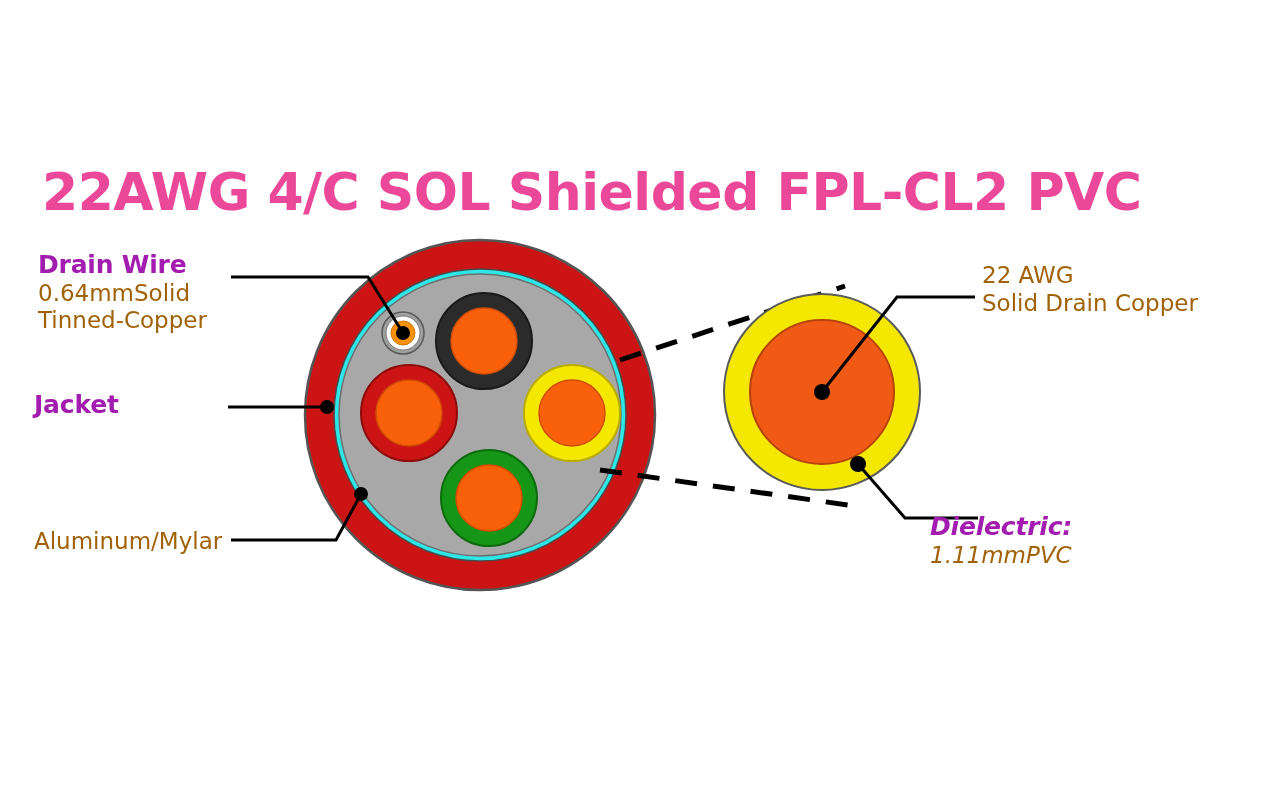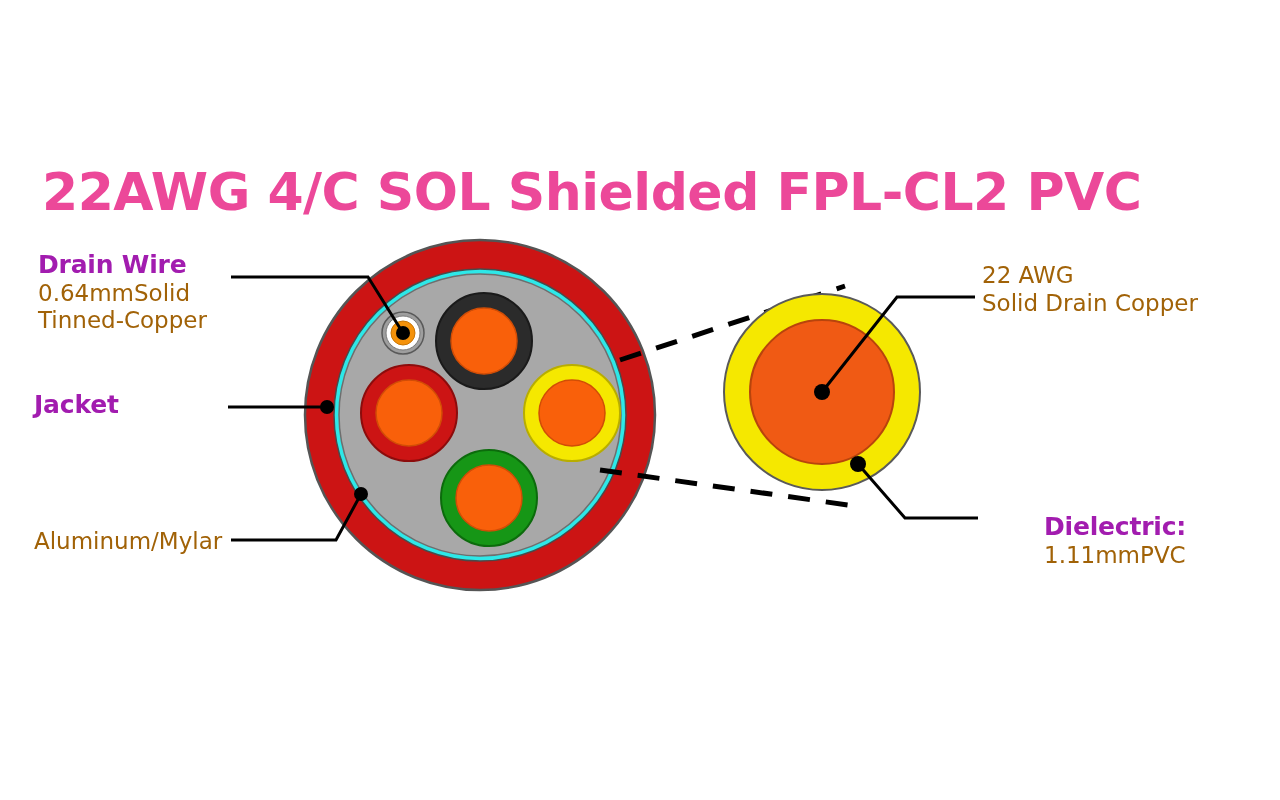--- a/index.html
+++ b/index.html
@@ -54,21 +54,21 @@
     white-space: nowrap;
     color: #ec4899;
     font-family: "DejaVu Sans", sans-serif;
   }
   
   #label-drain-wire { left: 38px; top: 250px; }
   #label-jacket     { left: 34px; top: 390px; }
   #label-shield     { left: 34px; top: 528px; }
   
   #label-conductor  { left: 982px; top: 262px; }
-  #label-dielectric { left: 1044px; top: 512px; }
+  #label-dielectric { left: 930px; top: 512px; font-style: italic; }
 </style>
 </head>
 <body>
 
 <div id="stage">
 
   <div id="diagram-title">22AWG 4/C SOL Shielded FPL-CL2 PVC</div>
 
   <svg id="diagram-svg" viewBox="0 0 1280 800">
 

